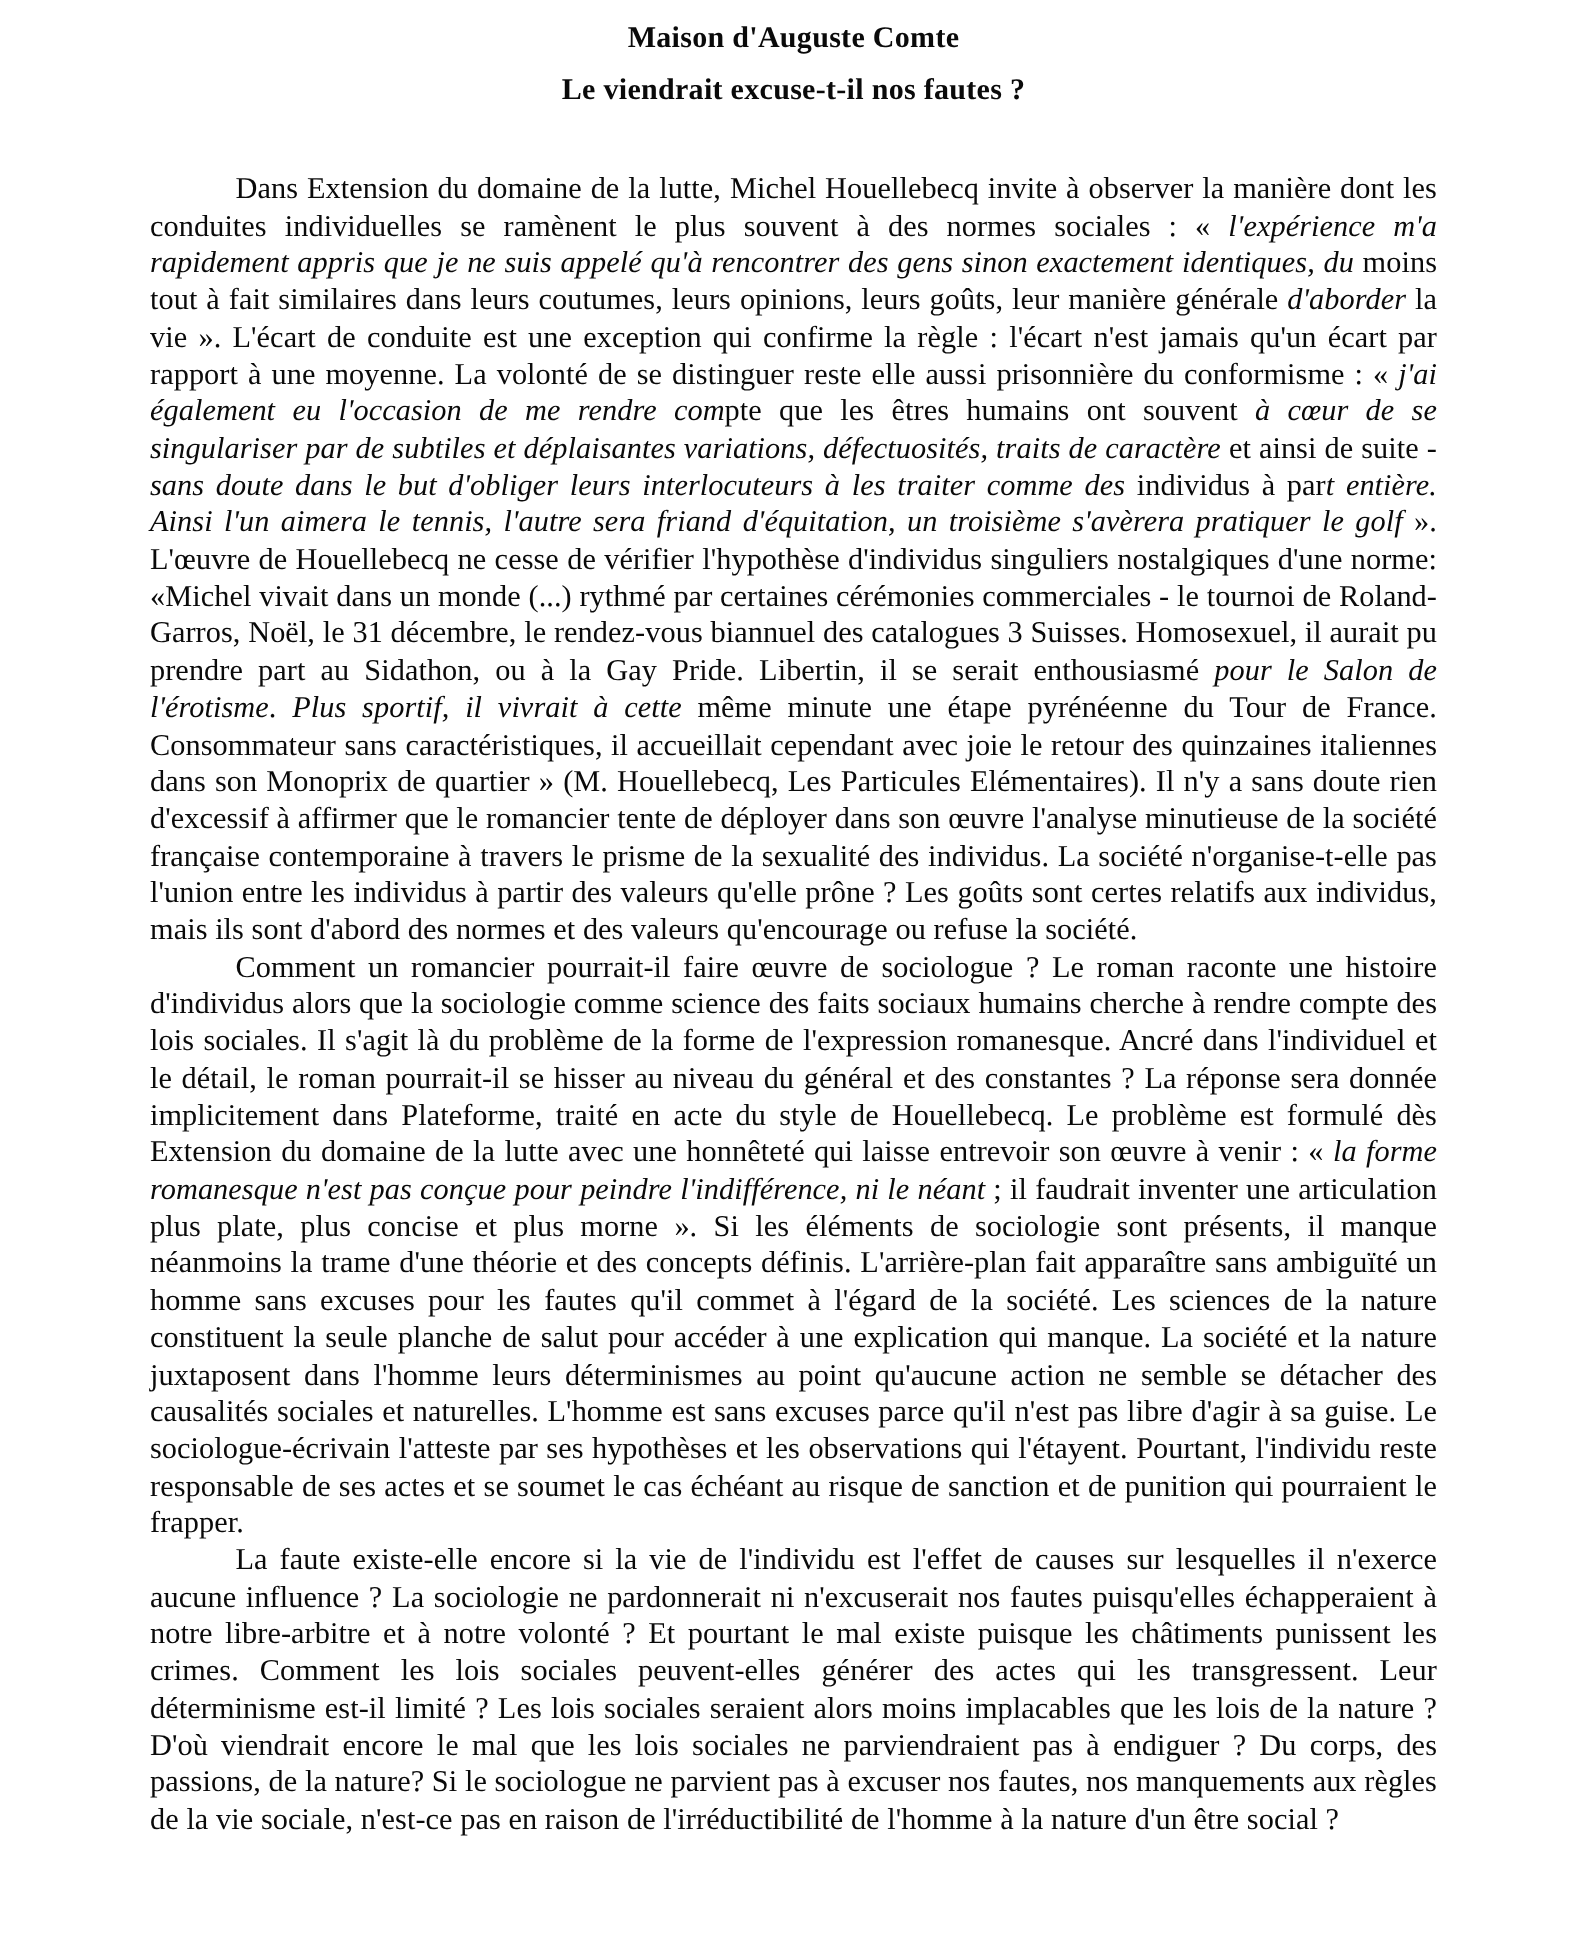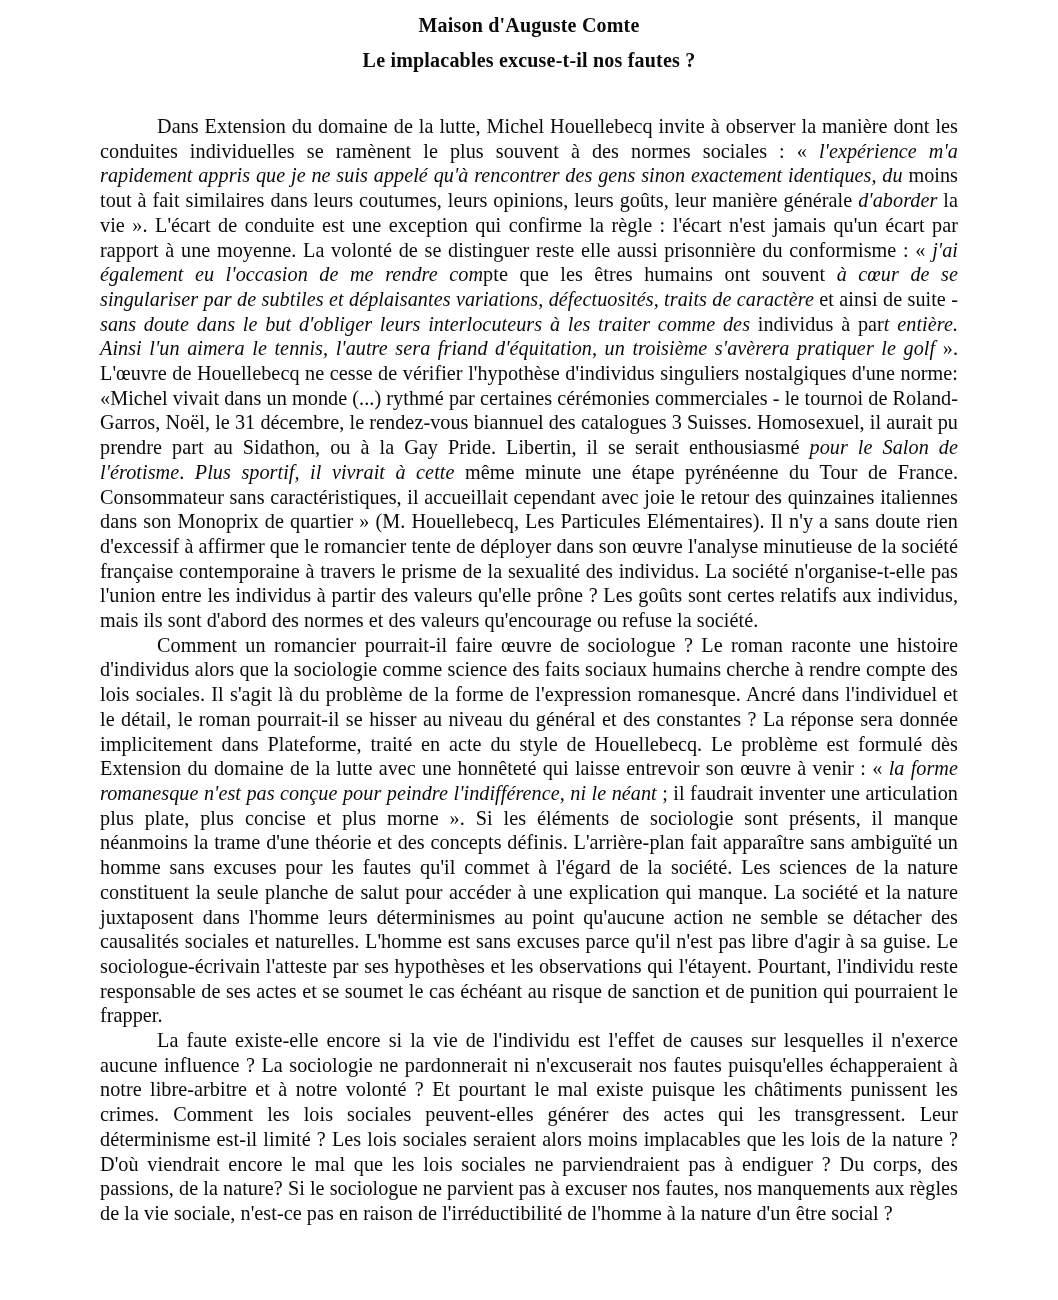--- a/index.html
+++ b/index.html
@@ -43,20 +43,20 @@
   .doc-body .it {
     font-style: italic;
   }
 </style>
 </head>
 <body>
 
 <div class="page">
   <div class="doc-header">
     <div class="title-line">Maison d'Auguste Comte</div>
-    <div class="title-line">Le implacables excuse-t-il nos fautes ?</div>
+    <div class="title-line">Le viendrait excuse-t-il nos fautes ?</div>
   </div>
   <div class="doc-body">
     <p><span>Dans Extension du domaine de la lutte, Michel Houellebecq invite à observer la manière dont les conduites individuelles se ramènent le plus souvent à des normes sociales : « </span><span class="it">l'expérience m'a rapidement appris que je ne suis appelé qu'à rencontrer des gens sinon exactement identiques, du</span><span> moins tout à fait similaires dans leurs coutumes, leurs opinions, leurs goûts, leur manière générale </span><span class="it">d'aborder</span><span> la vie ». L'écart de conduite est une exception qui confirme la règle : l'écart n'est jamais qu'un écart par rapport à une moyenne. La volonté de se distinguer reste elle aussi prisonnière du conformisme : « </span><span class="it">j'ai également eu l'occasion de me rendre com</span><span>pte que les êtres humains ont souvent </span><span class="it">à cœur de se singulariser par de subtiles et déplaisantes variations, défectuosités, traits de caractère</span><span> et ainsi de suite - </span><span class="it">sans doute dans le but d'obliger leurs interlocuteurs à les traiter comme des</span><span> individus à par</span><span class="it">t entière. Ainsi l'un aimera le tennis, l'autre sera friand d'équitation, un troisième s'avèrera pratiquer le golf</span><span> ». L'œuvre de Houellebecq ne cesse de vérifier l'hypothèse d'individus singuliers nostalgiques d'une norme: «Michel vivait dans un monde (...) rythmé par certaines cérémonies commerciales - le tournoi de Roland-Garros, Noël, le 31 décembre, le rendez-vous biannuel des catalogues 3 Suisses. Homosexuel, il aurait pu prendre part au Sidathon, ou à la Gay Pride. Libertin, il se serait enthousiasmé </span><span class="it">pour le Salon de l'érotisme</span><span>. </span><span class="it">Plus sportif, il vivrait à cette</span><span> même minute une étape pyrénéenne du Tour de France. Consommateur sans caractéristiques, il accueillait cependant avec joie le retour des quinzaines italiennes dans son Monoprix de quartier » (M. Houellebecq, Les Particules Elémentaires). Il n'y a sans doute rien d'excessif à affirmer que le romancier tente de déployer dans son œuvre l'analyse minutieuse de la société française contemporaine à travers le prisme de la sexualité des individus. La société n'organise-t-elle pas l'union entre les individus à partir des valeurs qu'elle prône ? Les goûts sont certes relatifs aux individus, mais ils sont d'abord des normes et des valeurs qu'encourage ou refuse la société.</span></p>
     <p><span>Comment un romancier pourrait-il faire œuvre de sociologue ? Le roman raconte une histoire d'individus alors que la sociologie comme science des faits sociaux humains cherche à rendre compte des lois sociales. Il s'agit là du problème de la forme de l'expression romanesque. Ancré dans l'individuel et le détail, le roman pourrait-il se hisser au niveau du général et des constantes ? La réponse sera donnée implicitement dans Plateforme, traité en acte du style de Houellebecq. Le problème est formulé dès Extension du domaine de la lutte avec une honnêteté qui laisse entrevoir son œuvre à venir : « </span><span class="it">la forme romanesque n'est pas conçue pour peindre l'indifférence, ni le néant</span><span> ; il faudrait inventer une articulation plus plate, plus concise et plus morne ». Si les éléments de sociologie sont présents, il manque néanmoins la trame d'une théorie et des concepts définis. L'arrière-plan fait apparaître sans ambiguïté un homme sans excuses pour les fautes qu'il commet à l'égard de la société. Les sciences de la nature constituent la seule planche de salut pour accéder à une explication qui manque. La société et la nature juxtaposent dans l'homme leurs déterminismes au point qu'aucune action ne semble se détacher des causalités sociales et naturelles. L'homme est sans excuses parce qu'il n'est pas libre d'agir à sa guise. Le sociologue-écrivain l'atteste par ses hypothèses et les observations qui l'étayent. Pourtant, l'individu reste responsable de ses actes et se soumet le cas échéant au risque de sanction et de punition qui pourraient le frapper.</span></p>
     <p><span>La faute existe-elle encore si la vie de l'individu est l'effet de causes sur lesquelles il n'exerce aucune influence ? La sociologie ne pardonnerait ni n'excuserait nos fautes puisqu'elles échapperaient à notre libre-arbitre et à notre volonté ? Et pourtant le mal existe puisque les châtiments punissent les crimes. Comment les lois sociales peuvent-elles générer des actes qui les transgressent. Leur déterminisme est-il limité ? Les lois sociales seraient alors moins implacables que les lois de la nature ? D'où viendrait encore le mal que les lois sociales ne parviendraient pas à endiguer ? Du corps, des passions, de la nature? Si le sociologue ne parvient pas à excuser nos fautes, nos manquements aux règles de la vie sociale, n'est-ce pas en raison de l'irréductibilité de l'homme à la nature d'un être social ?</span></p>
   </div>
 </div>
 
 </body></html>

